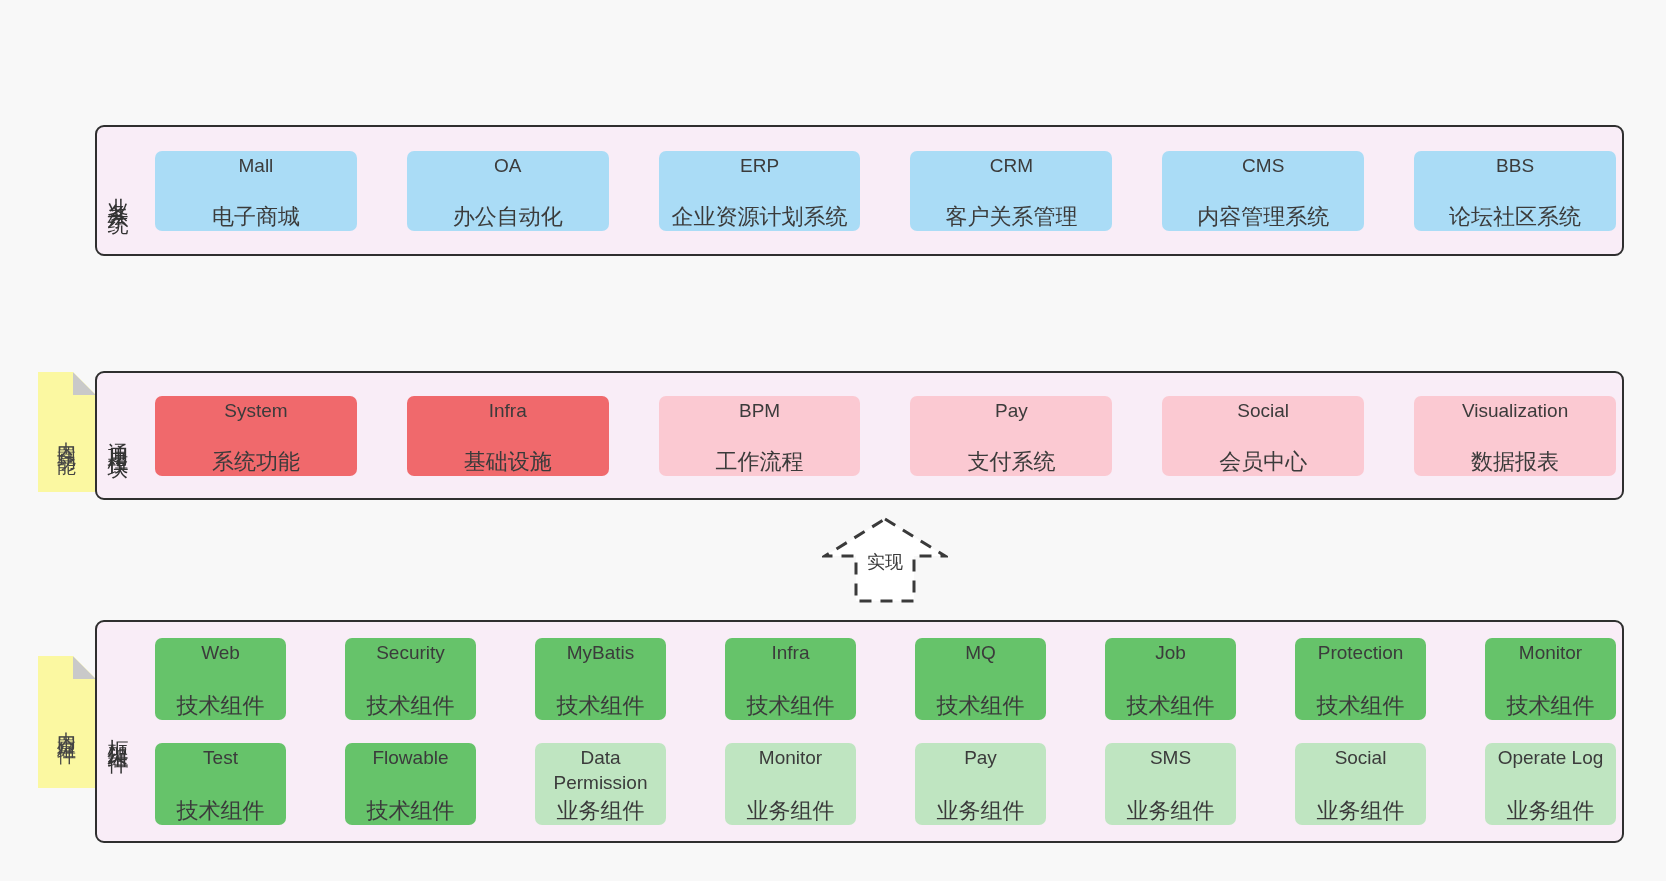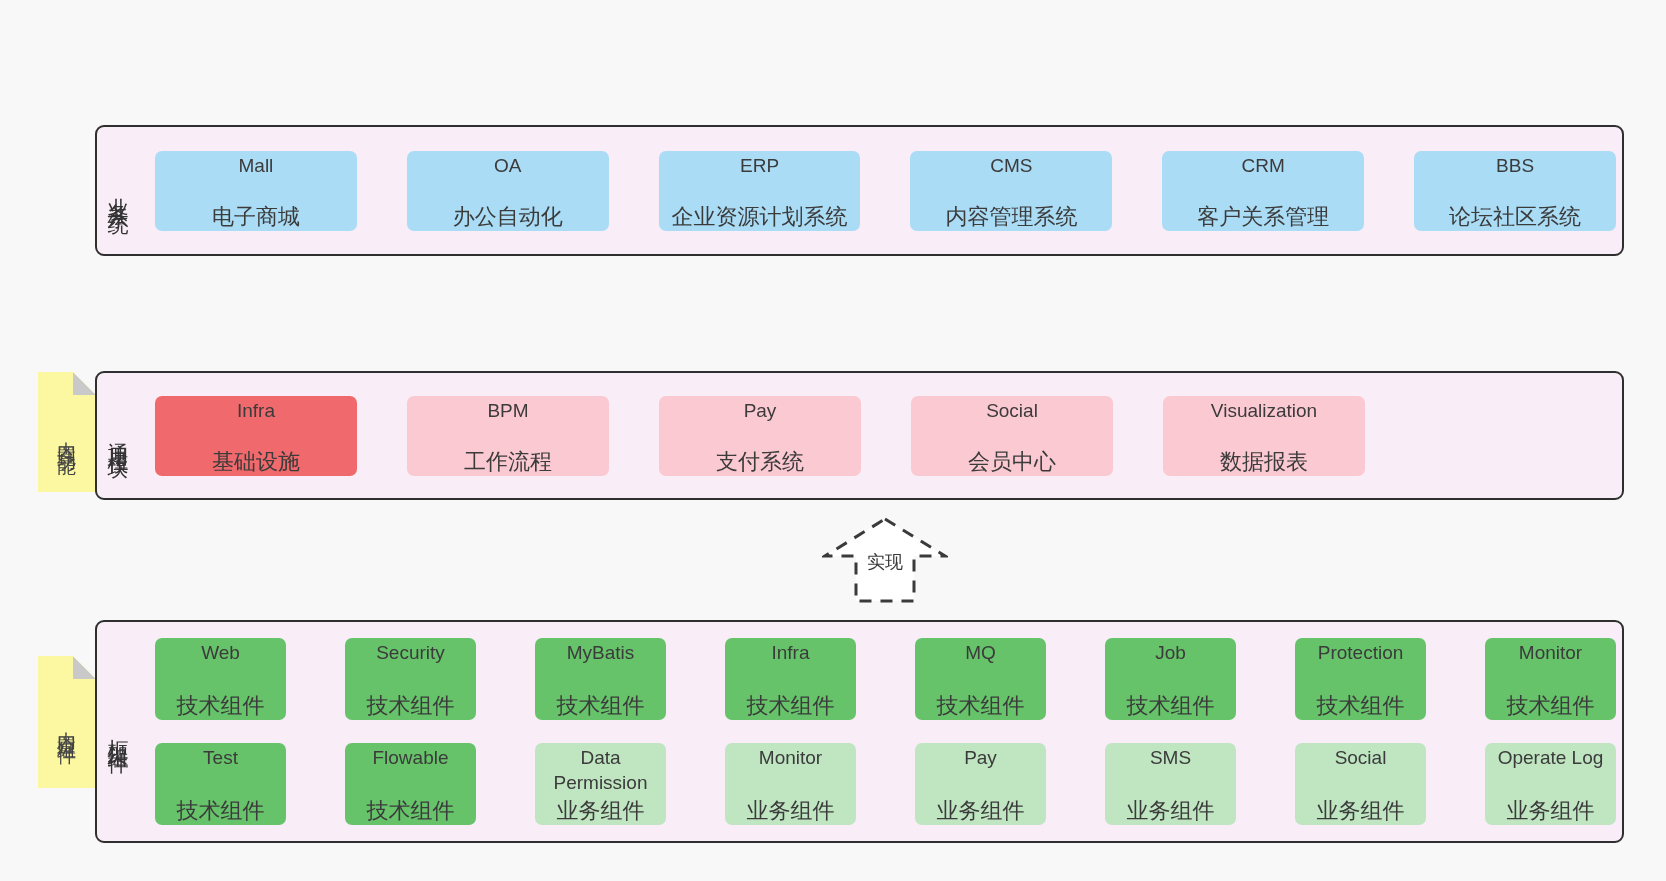--- a/index.html
+++ b/index.html
@@ -65,45 +65,49 @@
         </div>
         <div class="box blue">
           <div class="box-title">OA</div>
           <div class="box-subtitle">办公自动化</div>
         </div>
         <div class="box blue">
           <div class="box-title">ERP</div>
           <div class="box-subtitle">企业资源计划系统</div>
         </div>
         <div class="box blue">
+          <div class="box-title">CRM</div>
+          <div class="box-subtitle">客户关系管理</div>
+        </div>
+        <div class="box blue">
           <div class="box-title">CMS</div>
           <div class="box-subtitle">内容管理系统</div>
-        </div>
-        <div class="box blue">
-          <div class="box-title">CRM</div>
-          <div class="box-subtitle">客户关系管理</div>
         </div>
         <div class="box blue">
           <div class="box-title">BBS</div>
           <div class="box-subtitle">论坛社区系统</div>
         </div>
       </div>
     </div>
   </section>
 
 
   <div class="sticky" id="sticky-modules">
     <div class="sticky-fold"></div>
     <div class="sticky-text">内置功能</div>
   </div>
 
   <section class="panel" id="panel-modules">
     <div class="side-label">通用模块</div>
     <div class="row-area">
       <div class="row">
+        <div class="box red">
+          <div class="box-title">System</div>
+          <div class="box-subtitle">系统功能</div>
+        </div>
         <div class="box red">
           <div class="box-title">Infra</div>
           <div class="box-subtitle">基础设施</div>
         </div>
         <div class="box pink">
           <div class="box-title">BPM</div>
           <div class="box-subtitle">工作流程</div>
         </div>
         <div class="box pink">
           <div class="box-title">Pay</div>

